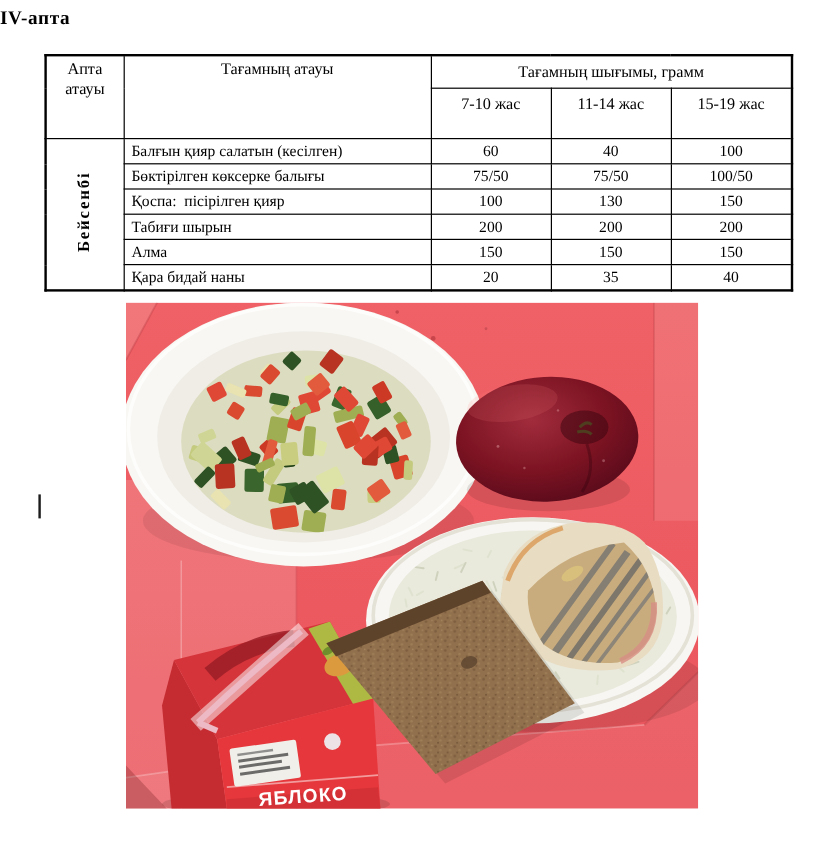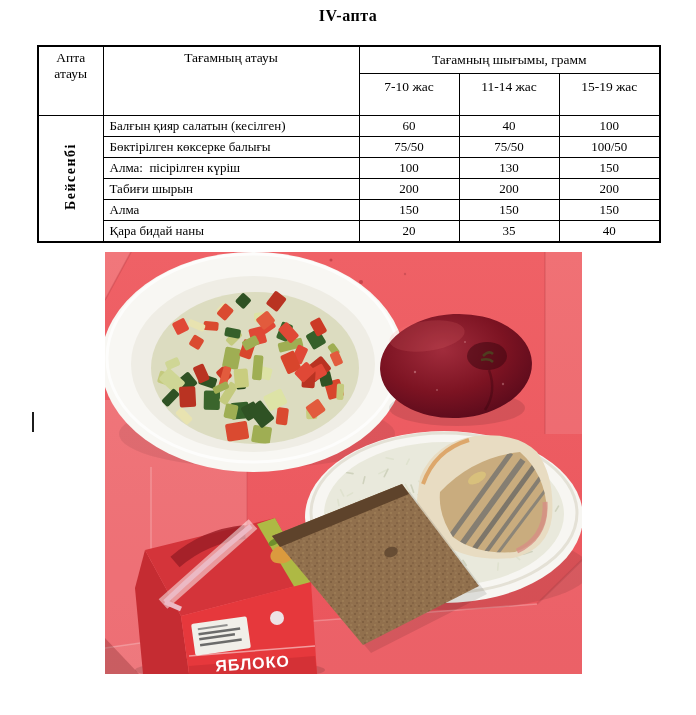--- a/index.html
+++ b/index.html
@@ -1,21 +1,21 @@
 <!DOCTYPE html>
 <html><head>
 <meta charset="utf-8">
 <style>
   html,body{margin:0;padding:0;}
   body{
     width:696px;height:715px;position:relative;background:#ffffff;
     font-family:"Liberation Serif",serif;color:#000;overflow:hidden;
   }
   .page-title{
-    position:absolute;top:7px;left:0;width:696px;text-align:center;
+    position:absolute;top:7px;left:0;width:696px;text-align:left;
     font-size:16px;font-weight:bold;letter-spacing:.5px;
   }
   table.menu{
     position:absolute;left:37px;top:45px;width:622px;
     border-collapse:collapse;table-layout:fixed;
     font-size:13px;line-height:1.15;
   }
   table.menu, table.menu th, table.menu td{border:1px solid #000;}
   table.menu{border-width:2px;}
   th.hdr{font-weight:normal;text-align:center;vertical-align:top;padding:3px 2px 0 2px;font-size:13.5px;}
@@ -65,21 +65,21 @@
       <td class="val">40</td>
       <td class="val">100</td>
     </tr>
     <tr>
       <td class="dish">Бөктірілген көксерке балығы</td>
       <td class="val">75/50</td>
       <td class="val">75/50</td>
       <td class="val">100/50</td>
     </tr>
     <tr>
-      <td class="dish">Алма:  пісірілген күріш</td>
+      <td class="dish">Қоспа:  пісірілген қияр</td>
       <td class="val">100</td>
       <td class="val">130</td>
       <td class="val">150</td>
     </tr>
     <tr>
       <td class="dish">Табиғи шырын</td>
       <td class="val">200</td>
       <td class="val">200</td>
       <td class="val">200</td>
     </tr>

